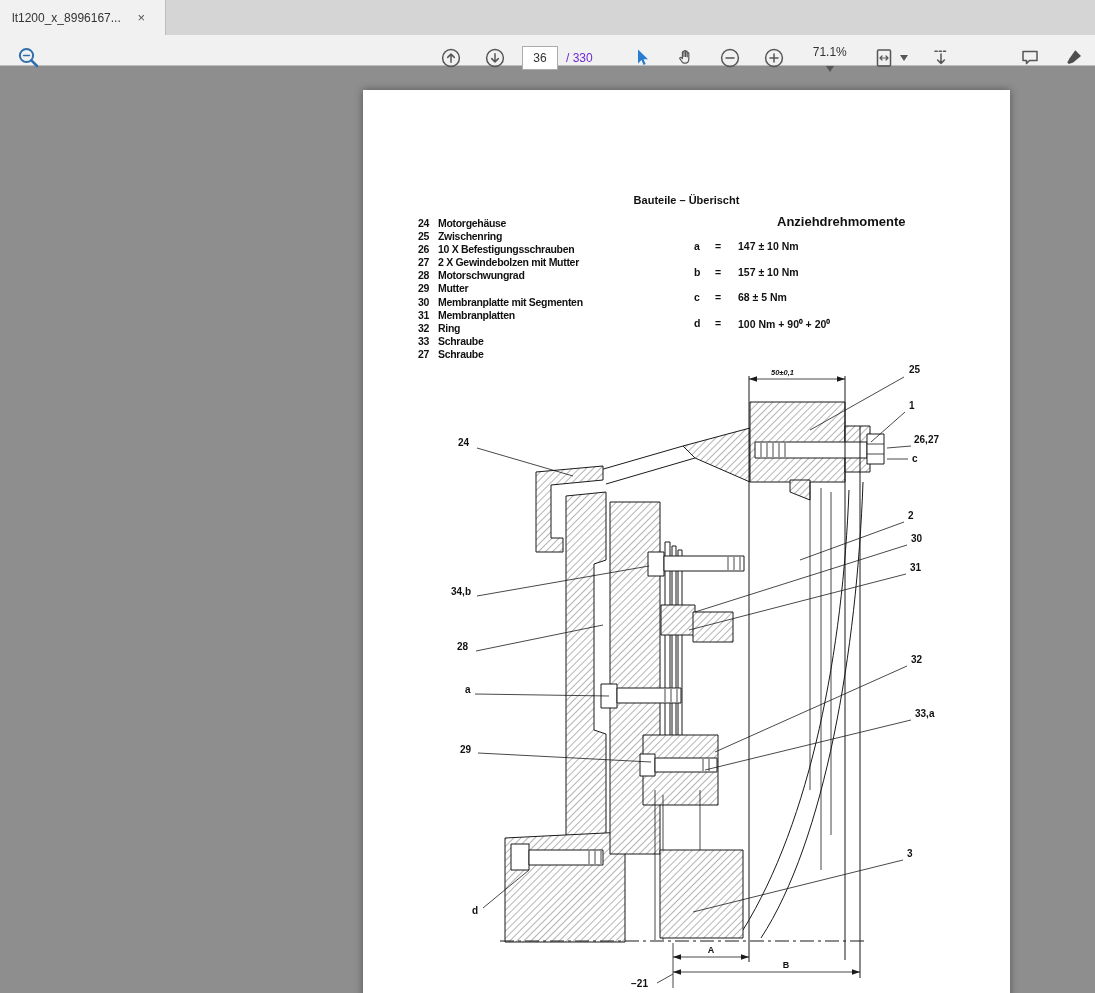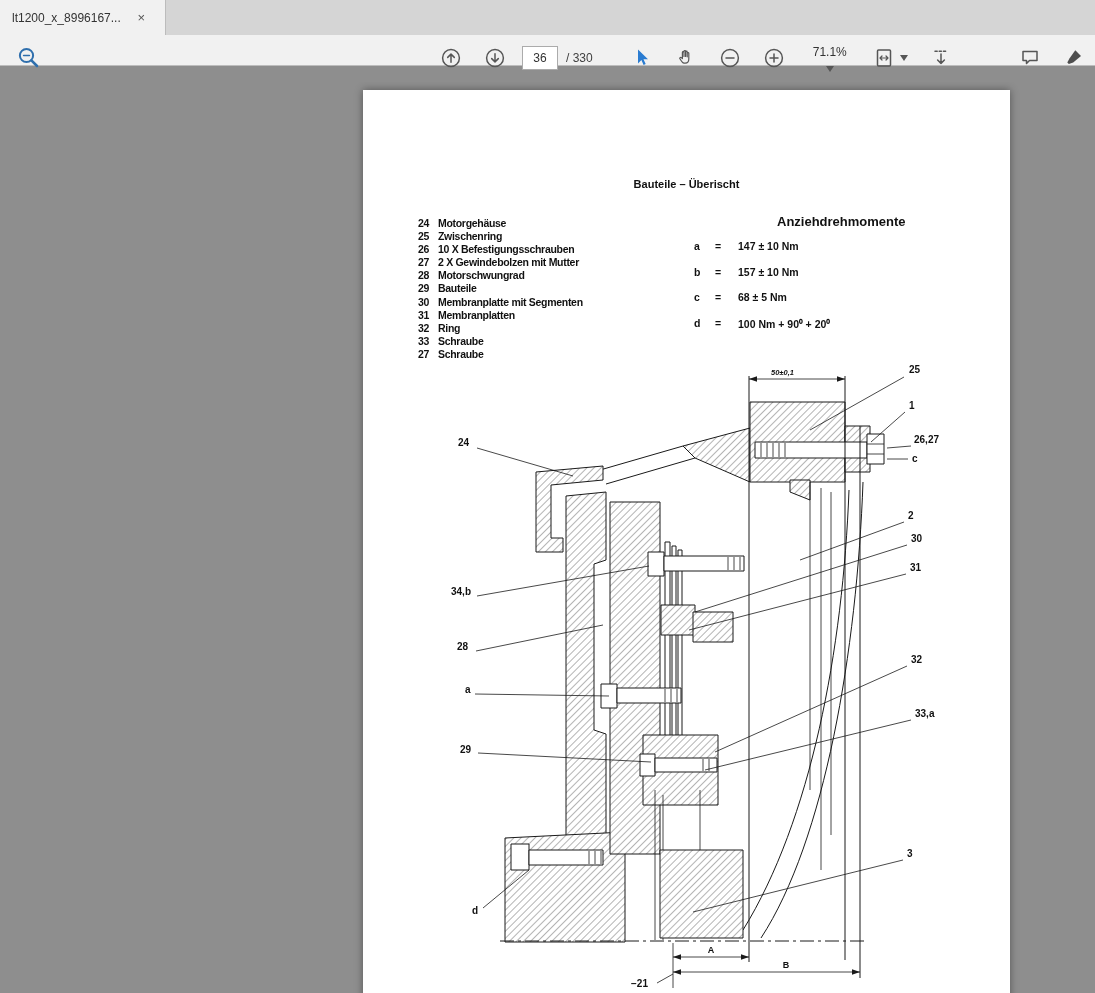--- a/index.html
+++ b/index.html
@@ -18,34 +18,34 @@
   .toolbar{position:absolute;left:0;top:35px;width:100%;height:31px;background:#f1f1f1;
            border-bottom:1px solid #bdbdbd;box-sizing:border-box;}
   .tb-left{position:absolute;left:16px;top:0;height:46px;display:flex;align-items:center;}
   .tb-center{position:absolute;left:440px;top:0;height:46px;display:flex;align-items:center;}
   .tb-right{position:absolute;right:10px;top:0;height:46px;display:flex;align-items:center;gap:22px;}
   .ticon{width:22px;height:22px;fill:none;stroke:#565656;stroke-width:1.5;
          stroke-linecap:round;stroke-linejoin:round;display:block;}
   .tbtn{display:flex;align-items:center;justify-content:center;cursor:pointer;}
   .page-input{width:30px;height:20px;border:1px solid #ababab;background:#fff;font-size:12px;
               text-align:center;color:#333;font-family:"Liberation Sans",sans-serif;margin-left:16px;}
-  .page-total{font-size:12px;color:#404040;margin-left:8px;}
+  .page-total{font-size:12px;color:#6d28d9;margin-left:8px;}
   .zoom-box{display:flex;align-items:center;gap:7px;margin-left:28px;cursor:pointer;flex-direction:column;}
   .zoom-box span{font-size:12px;color:#333;}
   .caret{width:8px;height:6px;display:block;}
   .gap22{margin-left:22px;} .gap26{margin-left:26px;} .gap38{margin-left:38px;}
 
   
   .viewport{position:absolute;left:0;top:82px;width:100%;height:911px;background:#8e8e8e;overflow:hidden;}
   .page{position:absolute;left:363px;top:8px;width:647px;height:935px;background:#fff;
         box-shadow:0 0 8px rgba(0,0,0,.4);color:#111;}
 
   .doc-title{position:absolute;top:60px;left:0;width:100%;text-align:center;
              font-size:12px;font-weight:bold;letter-spacing:-.2px;}
-  .doc-subtitle{position:absolute;top:88px;left:0;width:100%;text-align:center;
+  .doc-subtitle{position:absolute;top:104px;left:0;width:100%;text-align:center;
                 font-size:11px;font-weight:bold;}
   .parts{position:absolute;left:55px;top:127px;}
   .part-row{height:13.1px;display:flex;font-size:10.5px;font-weight:bold;letter-spacing:-.3px;}
   .pnum{width:20px;}
   .torque-header{position:absolute;left:414px;top:124px;font-size:13px;font-weight:bold;}
   .torques{position:absolute;left:331px;top:150px;}
   .trow{height:25.6px;display:flex;font-size:10.5px;font-weight:bold;}
   .tkey{width:21px;} .teq{width:23px;}
 
   .drawing{position:absolute;left:0;top:0;width:647px;height:935px;}
@@ -178,21 +178,21 @@
         <div class="part-row">
             <span class="pnum">27</span>
             <span class="plab">2 X Gewindebolzen mit Mutter</span>
           </div>
         <div class="part-row">
             <span class="pnum">28</span>
             <span class="plab">Motorschwungrad</span>
           </div>
         <div class="part-row">
             <span class="pnum">29</span>
-            <span class="plab">Bauteile</span>
+            <span class="plab">Mutter</span>
           </div>
         <div class="part-row">
             <span class="pnum">30</span>
             <span class="plab">Membranplatte mit Segmenten</span>
           </div>
         <div class="part-row">
             <span class="pnum">31</span>
             <span class="plab">Membranplatten</span>
           </div>
         <div class="part-row">

